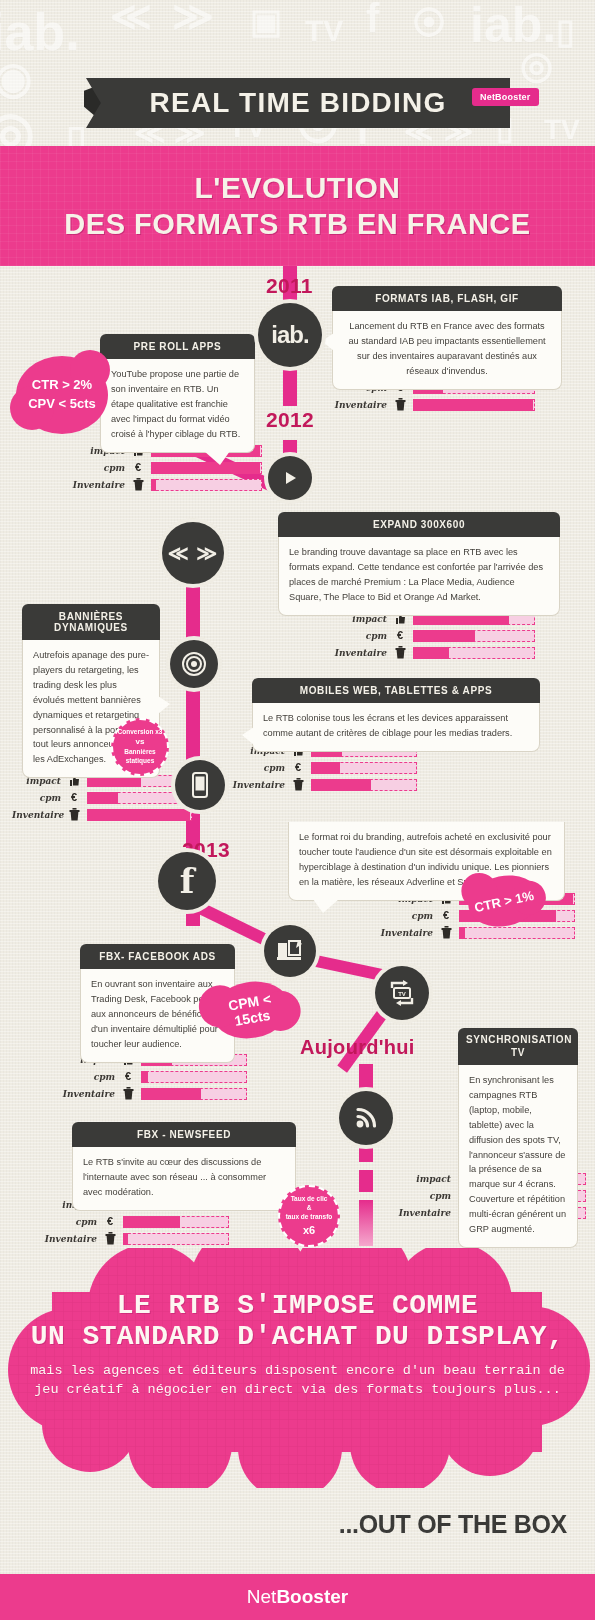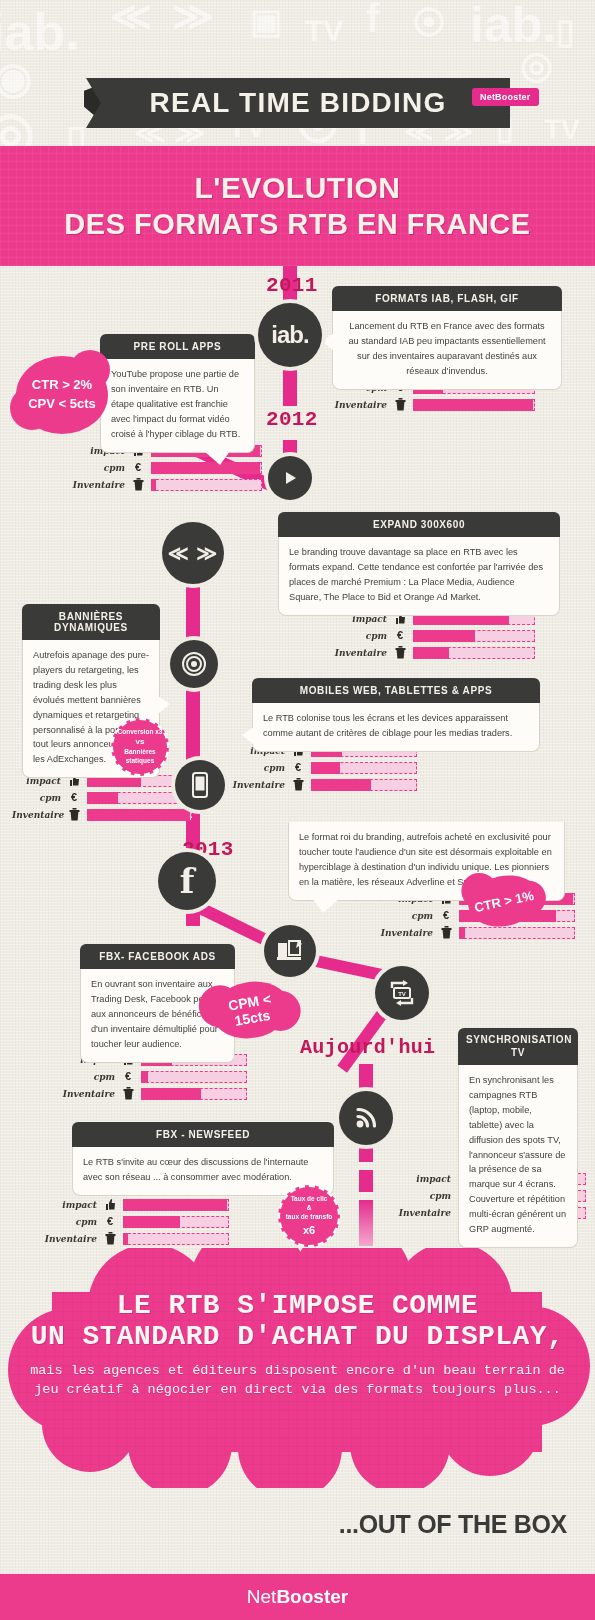--- a/index.html
+++ b/index.html
@@ -97,21 +97,21 @@
     background:#3a3a38; color:#f2efe6;
     display:flex; align-items:center; justify-content:center;
     font-weight:900; z-index:10;
     box-shadow:0 0 0 4px #efece3;
   }
   .node svg { display:block; }
 
   
   .year {
     position:absolute; color:#c2185b; font-size:21px; font-weight:900;
-    font-family:Liberation Mono, monospace; letter-spacing:.3px; z-index:9;
+    font-family:Liberation Sans, sans-serif; letter-spacing:.3px; z-index:9;
   }
   .year.today { color:#c2185b; font-size:20px; }
 
   
   .callout { position:absolute; z-index:8; }
   .callout .cap {
     background:#3a3a38; color:#f4f1e8;
     font-size:10px; font-weight:900; letter-spacing:.6px;
     text-align:center; padding:7px 8px;
     border-radius:6px 6px 0 0; position:relative;
@@ -635,21 +635,21 @@
           <rect x="0.5" y="2" width="10" height="2" fill="#2e2b27"></rect>
           <path d="M1.6 4h7.8l-.8 8.5H2.4z" fill="#2e2b27"></path>
           <rect x="3.5" y="0" width="4" height="1.6" fill="#2e2b27"></rect>
         </svg></span>
     <span class="track">
         <i class="fill" style="width:80%"></i>
       </span>
   </div>
 </div>
 
-<div class="callout" style="left:72px; top:1122px; width:262px;">
+<div class="callout" style="left:72px; top:1122px; width:224px;">
   <div class="cap">FBX - NEWSFEED</div>
   <div class="body" style="position:relative;">
     <span>Le RTB s'invite au cœur des discussions de l'internaute avec son réseau ... à consommer avec modération.</span>
   </div>
 </div>
 <div class="bubble bubble-dash" style="left:278px; top:1185px; width:62px; height:62px; font-size:6.5px; line-height:1.4;">
   <div>Taux de clic</div>
   <div>&amp;</div>
   <div>taux de transfo</div>
   <div style="font-size:11px; margin-top:2px;">x6</div>

